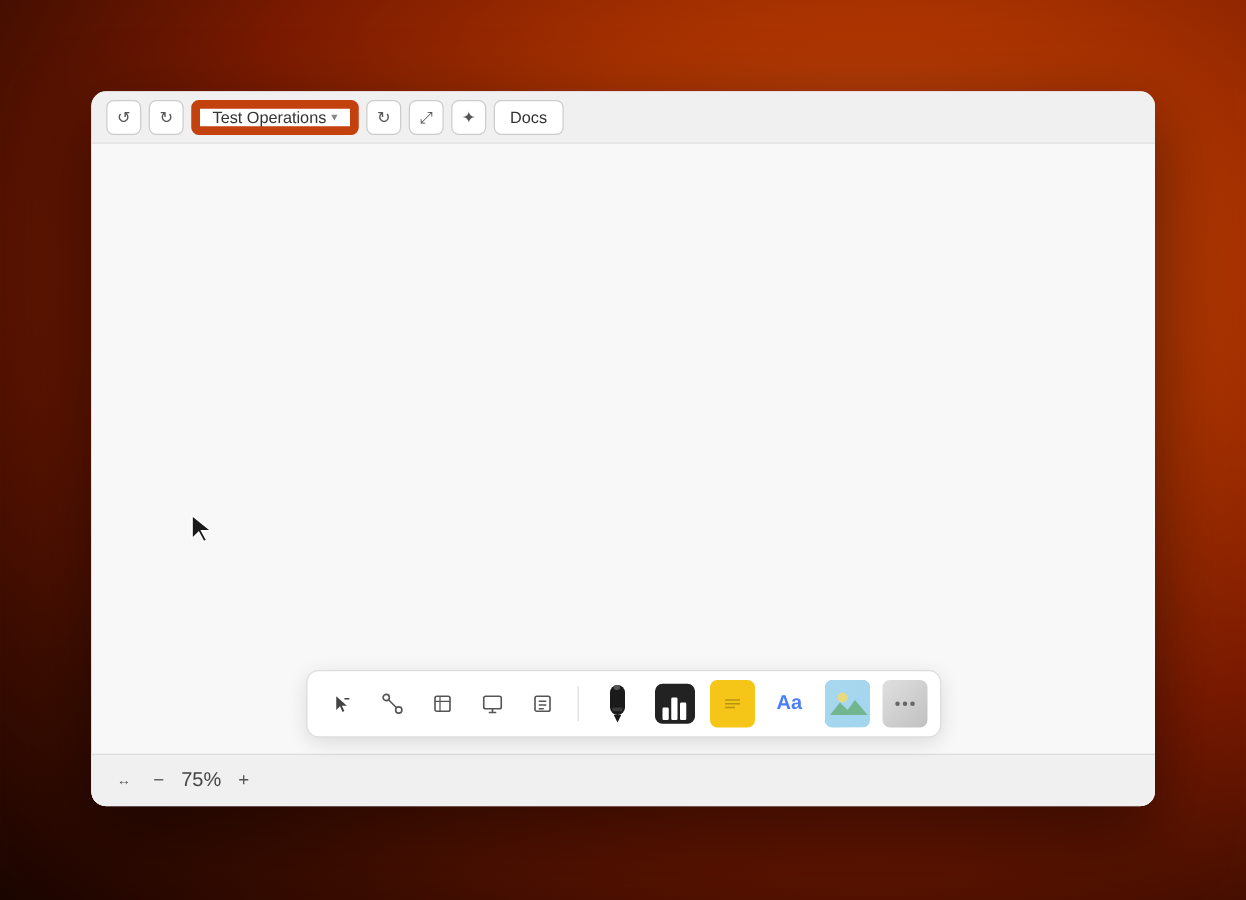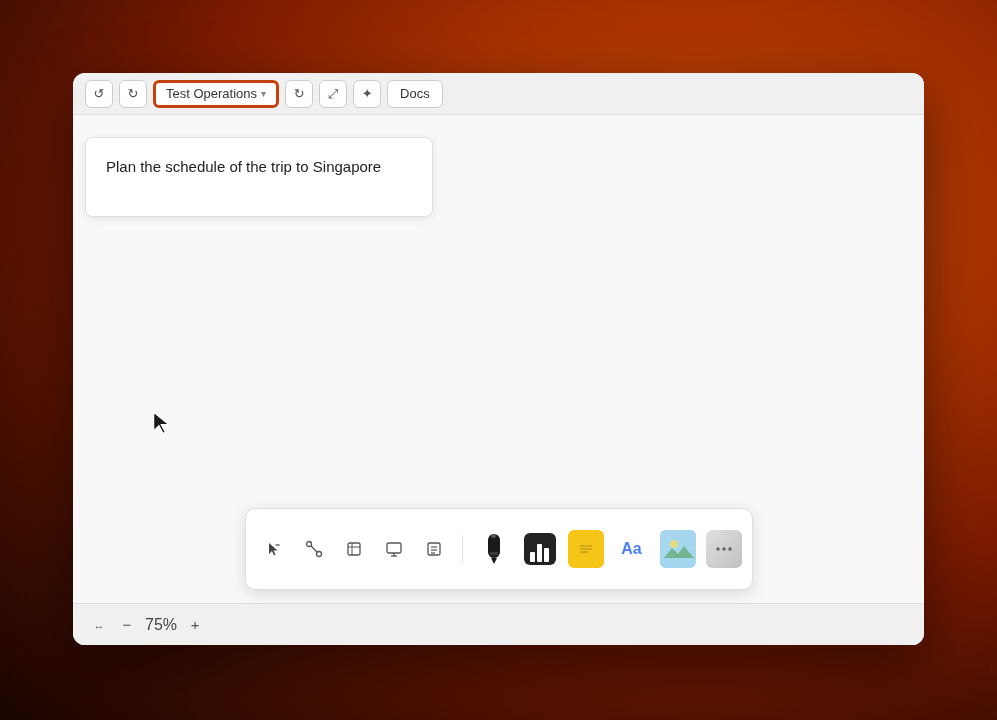--- a/index.html
+++ b/index.html
@@ -61,21 +61,21 @@
       cursor: pointer;
       font-size: 13px;
       color: #555;
     }
 
     .toolbar-title-btn {
       display: flex;
       align-items: center;
       gap: 4px;
       padding: 4px 10px;
-      border: 3px solid #c2410c;
+      border: 7px solid #c2410c;
       border-radius: 6px;
       background: #fff;
       cursor: pointer;
       font-size: 13px;
       color: #333;
       height: 28px;
     }
 
     .toolbar-title-btn .chevron {
       font-size: 10px;
@@ -161,21 +161,21 @@
       position: absolute;
       bottom: 55px;
       left: 50%;
       transform: translateX(-50%);
       display: flex;
       align-items: center;
       gap: 4px;
       background: #fff;
       border: 1px solid #ddd;
       border-radius: 10px;
-      padding: 22px 10px;
+      padding: 8px 10px;
       box-shadow: 0 4px 16px rgba(0,0,0,0.12);
       z-index: 30;
       justify-content: flex-end;
     }
 
     .bottom-toolbar-separator {
       width: 1px;
       height: 28px;
       background: #e0e0e0;
       margin: 0 6px;
@@ -297,23 +297,20 @@
     <div class="toolbar-btn">
       <span>✦</span>
     </div>
     <div class="docs-btn">
       <span>Docs</span>
     </div>
   </div>
 
   <div class="canvas-area">
 
-    <div class="sticky-card">
-      <span class="sticky-card-text">Plan the schedule of the trip to Singapore</span>
-    </div>
 
     <svg class="cursor-svg" viewBox="0 0 20 24" fill="none" xmlns="http://www.w3.org/2000/svg">
       <path d="M2 2 L2 18 L6.5 13.5 L10 20 L12 19 L8.5 12.5 L15 12.5 Z" fill="#1a1a1a" stroke="white" stroke-width="1"></path>
     </svg>
 
     <div class="bottom-toolbar">
 
       <div class="bottom-tool-btn">
         <svg width="16" height="16" viewBox="0 0 16 16" fill="none">
           <path d="M3 2 L3 13 L6 10 L8 14.5 L9.5 13.8 L7.5 9.5 L11.5 9.5 Z" fill="#444"></path>

